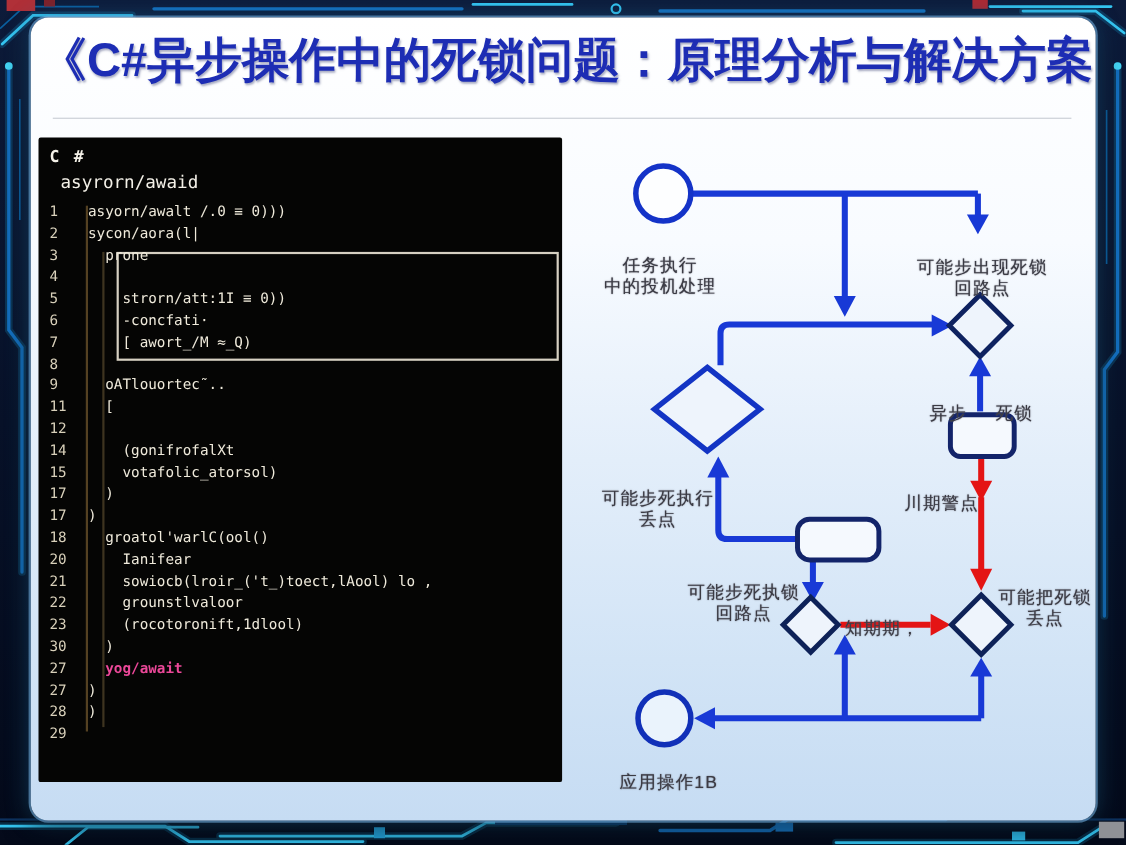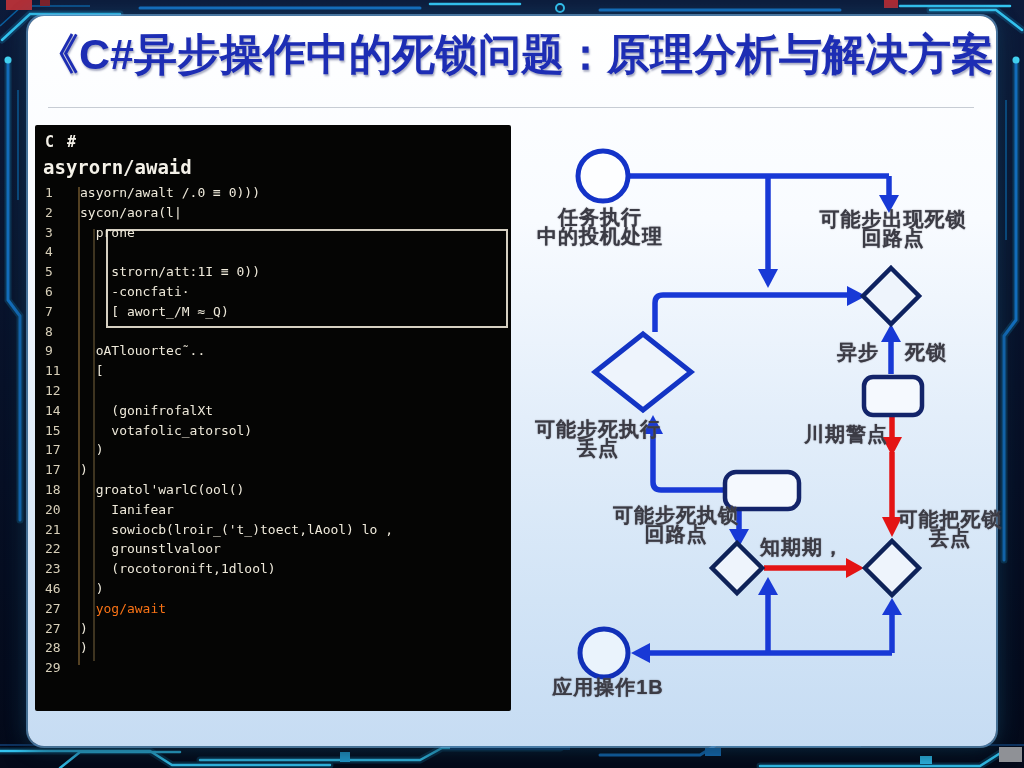--- a/index.html
+++ b/index.html
@@ -15,37 +15,37 @@
   .slide-title{position:absolute;left:36px;top:26px;width:952px;text-align:center;
          font-size:43px;font-weight:900;color:#1d2db4;letter-spacing:0px;
          text-shadow:1px 2px 2px rgba(10,16,80,.35);white-space:nowrap;}
   .title-rule{position:absolute;left:48px;top:107px;width:926px;height:1px;background:#c7ccd4;}
 
   
   .code-panel{position:absolute;left:35px;top:125px;width:476px;height:586px;
         background:#050504;color:#ece7da;border-radius:2px;
         font-family:"DejaVu Sans Mono","Liberation Mono",monospace;font-size:13px;}
   .code-lang{position:absolute;left:10px;top:8px;font-size:15px;font-weight:bold;color:#f4f1e8;letter-spacing:2px;}
-  .code-sub{position:absolute;left:8px;top:31px;font-size:19px;font-weight:bold;color:#f4f1e8;}
+  .code-sub{position:absolute;left:20px;top:31px;font-size:16px;font-weight:normal;color:#f4f1e8;}
   .code-rows{position:absolute;left:0;top:58px;width:100%;}
   .crow{height:19.8px;display:flex;white-space:pre;line-height:19.8px;}
   .ln{width:35px;padding-left:10px;color:#d8d0ba;flex:none;}
   .ct{color:#efeadb;}
-  .ct.bold{font-weight:normal;color:#f97316;}
+  .ct.bold{font-weight:bold;color:#ec4899;}
   .gutter-line{position:absolute;left:43px;top:62px;width:1.5px;height:478px;background:rgba(150,115,60,.55);}
   .indent-guide{position:absolute;left:58px;top:104px;width:1.5px;height:432px;background:rgba(120,100,60,.5);}
   .hl-box{position:absolute;left:71px;top:104px;width:398px;height:95px;
         border:2px solid #d6d0c2;pointer-events:none;}
 
   
   .flow{position:absolute;left:520px;top:120px;width:500px;height:600px;}
   .flow svg{position:absolute;left:0;top:0;}
   .flabel{position:absolute;transform:translateX(-50%);text-align:center;white-space:nowrap;
-        color:#3b3b44;font-size:20px;font-weight:700;line-height:19px;letter-spacing:1px;
-        text-shadow:0 0 1.3px #5a5a66;}
+        color:#3b3b44;font-size:16px;font-weight:400;line-height:19px;letter-spacing:1px;
+        text-shadow:0 0 1.3px #5a5a66;margin-top:24px;}
   .flabel.split{display:flex;gap:26px;}
 
   .gray-chip{position:absolute;left:999px;top:747px;width:23px;height:15px;background:#8f9196;}
 </style>
 </head>
 <body>
 
 <div class="stage">
 
   <svg class="frame-svg" width="1024" height="768" viewBox="0 0 1024 768">
@@ -128,21 +128,21 @@
         <div class="crow"><span class="ln">12</span></div>
         <div class="crow"><span class="ln">14</span><span class="ct">    (gonifrofalXt</span></div>
         <div class="crow"><span class="ln">15</span><span class="ct">    votafolic_atorsol)</span></div>
         <div class="crow"><span class="ln">17</span><span class="ct">  )</span></div>
         <div class="crow"><span class="ln">17</span><span class="ct">)</span></div>
         <div class="crow"><span class="ln">18</span><span class="ct">  groatol'warlC(ool()</span></div>
         <div class="crow"><span class="ln">20</span><span class="ct">    Ianifear</span></div>
         <div class="crow"><span class="ln">21</span><span class="ct">    sowiocb(lroir_('t_)toect,lAool) lo ,</span></div>
         <div class="crow"><span class="ln">22</span><span class="ct">    grounstlvaloor</span></div>
         <div class="crow"><span class="ln">23</span><span class="ct">    (rocotoronift,1dlool)</span></div>
-        <div class="crow"><span class="ln">46</span><span class="ct">  )</span></div>
+        <div class="crow"><span class="ln">30</span><span class="ct">  )</span></div>
         <div class="crow"><span class="ln">27</span><span class="ct bold">  yog/await</span></div>
         <div class="crow"><span class="ln">27</span><span class="ct">)</span></div>
         <div class="crow"><span class="ln">28</span><span class="ct">)</span></div>
         <div class="crow"><span class="ln">29</span><span class="ct"></span></div>
       </div>
   </div>
 
   <div class="flow">
     <svg width="500" height="600" viewBox="520 120 500 600">
 
@@ -204,21 +204,21 @@
       <span>死锁</span>
     </div>
     <div class="flabel" style="left:78px;top:300px;">
       <div>可能步死执行</div>
       <div>丢点</div>
     </div>
     <div class="flabel" style="left:156px;top:386px;text-align:center;">
       <div>可能步死执锁</div>
       <div>回路点</div>
     </div>
-    <div class="flabel" style="left:326px;top:305px;">
+    <div class="flabel" style="left:336px;top:305px;">
       <div>川期警点</div>
     </div>
     <div class="flabel" style="left:430px;top:390px;">
       <div>可能把死锁</div>
       <div>丢点</div>
     </div>
     <div class="flabel" style="left:282px;top:418px;">
       <div>知期期，</div>
     </div>
     <div class="flabel" style="left:88px;top:558px;text-align:right;">

